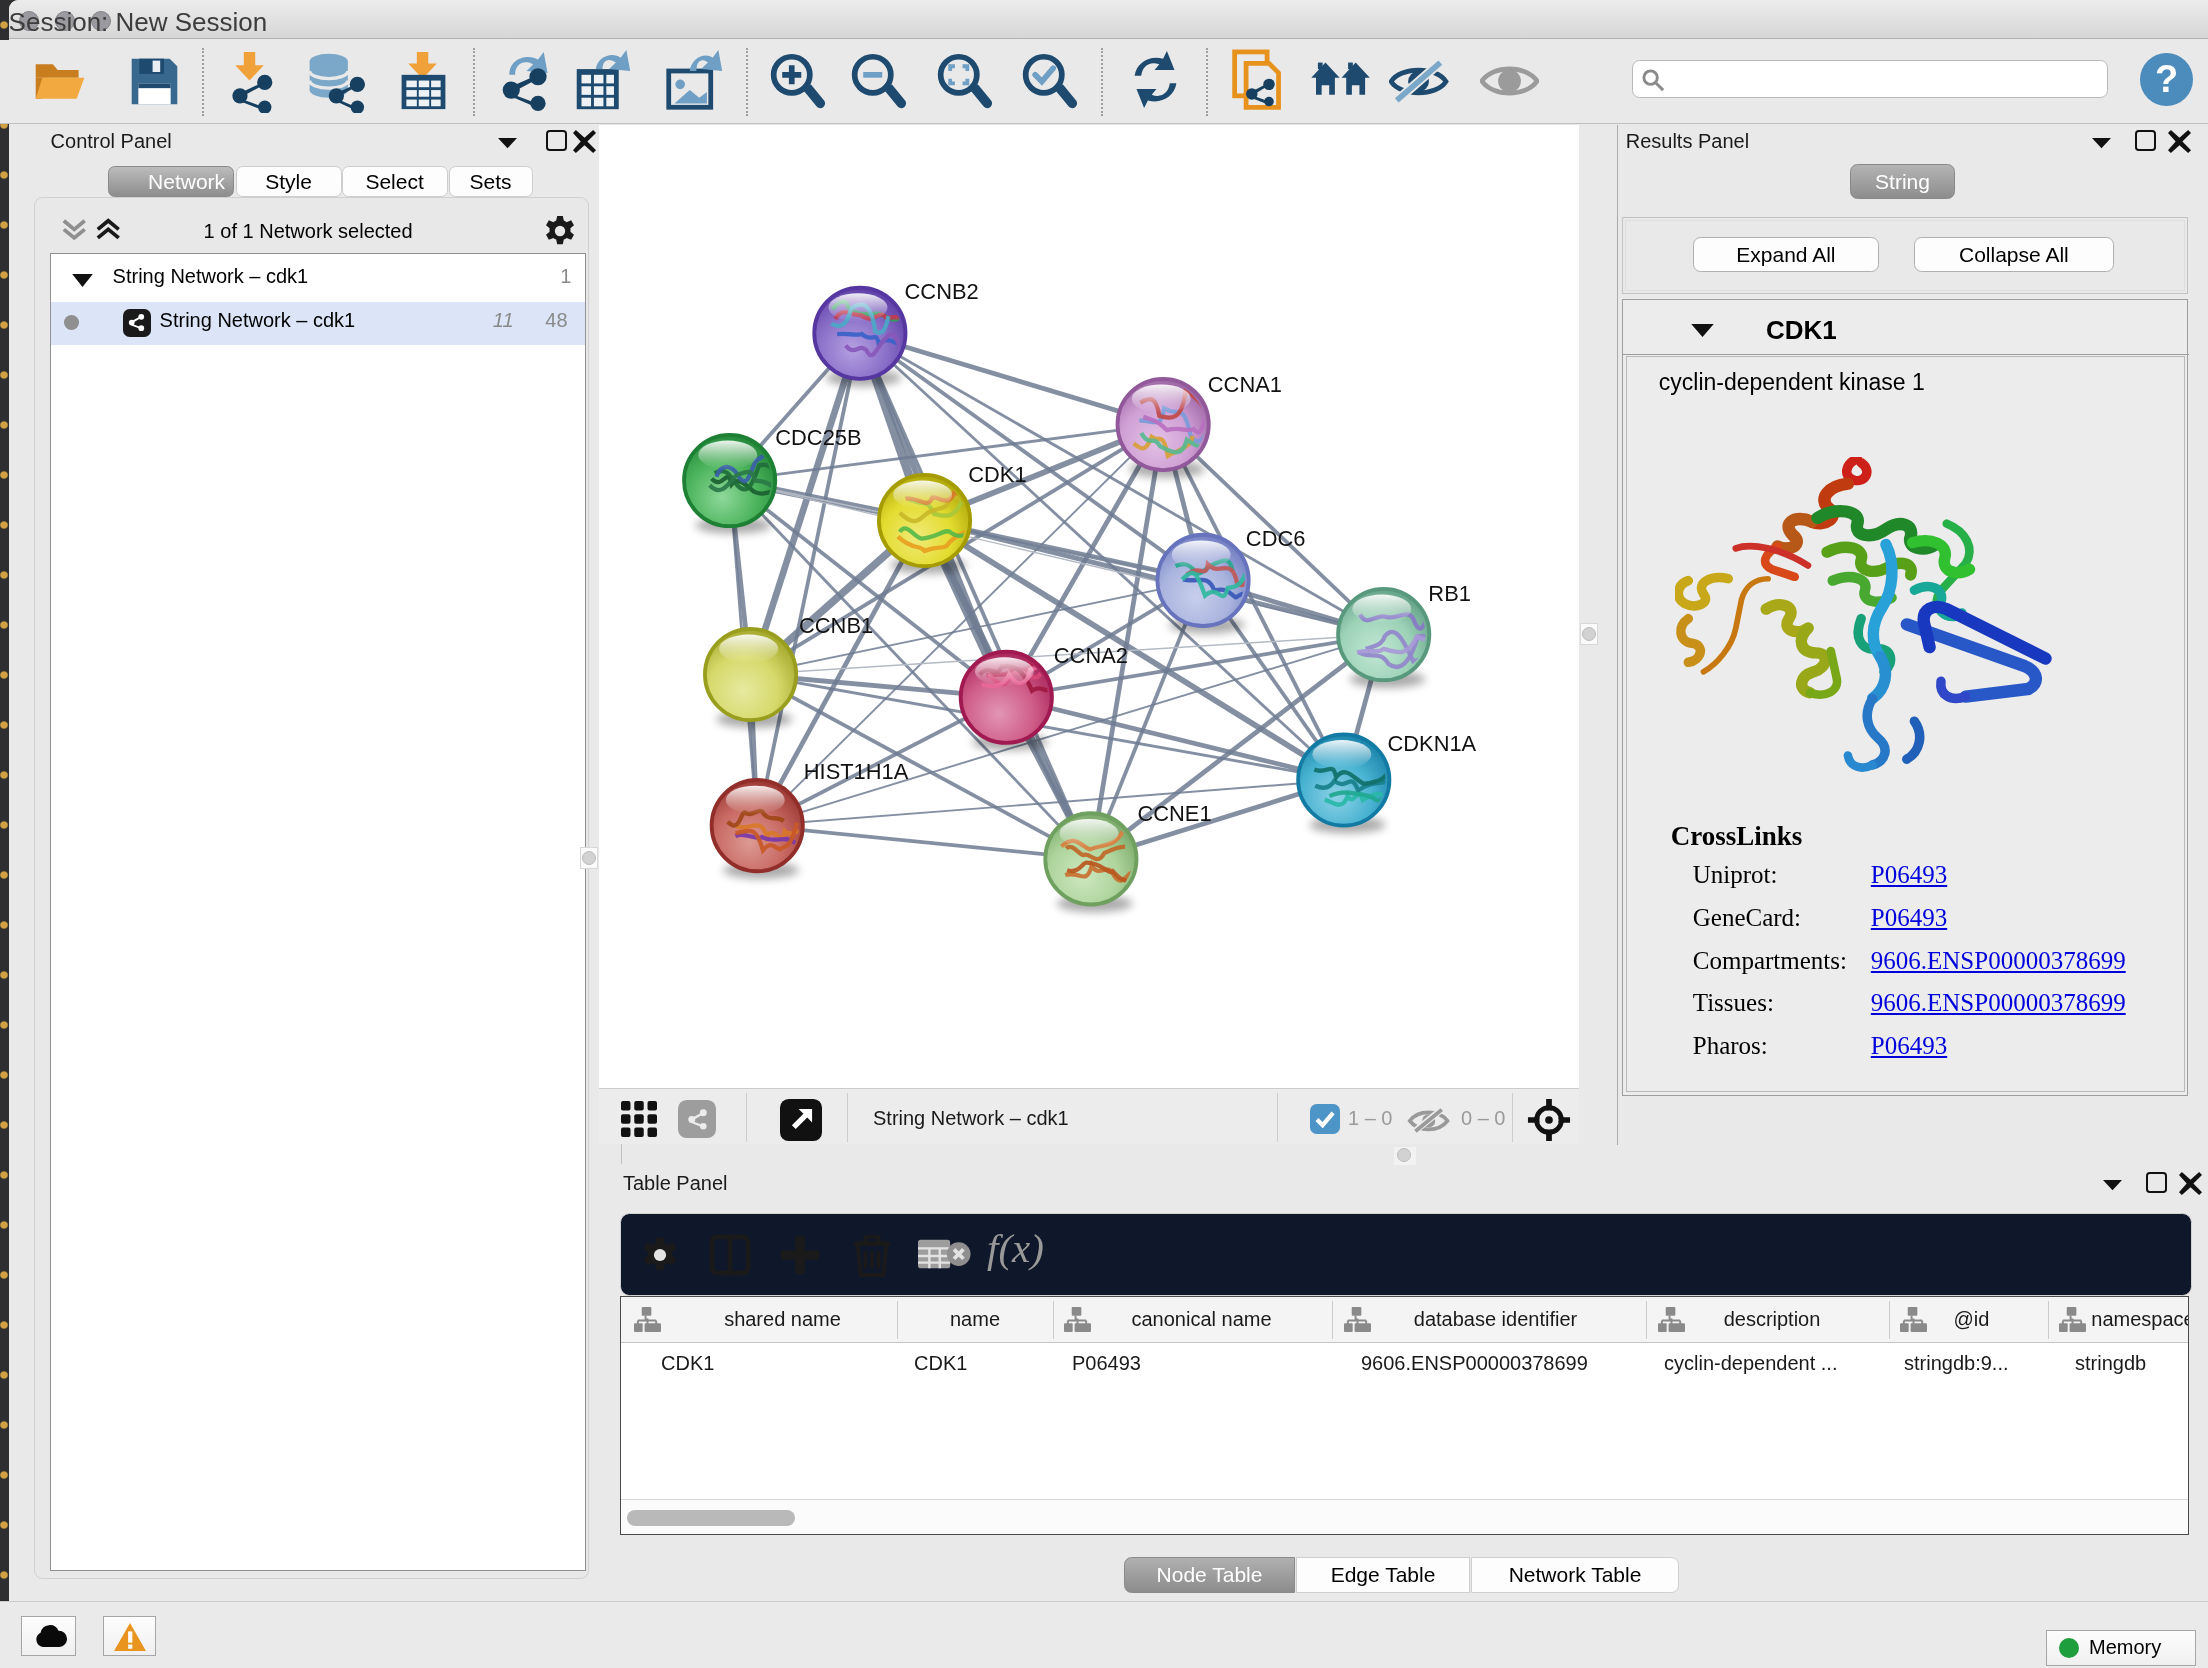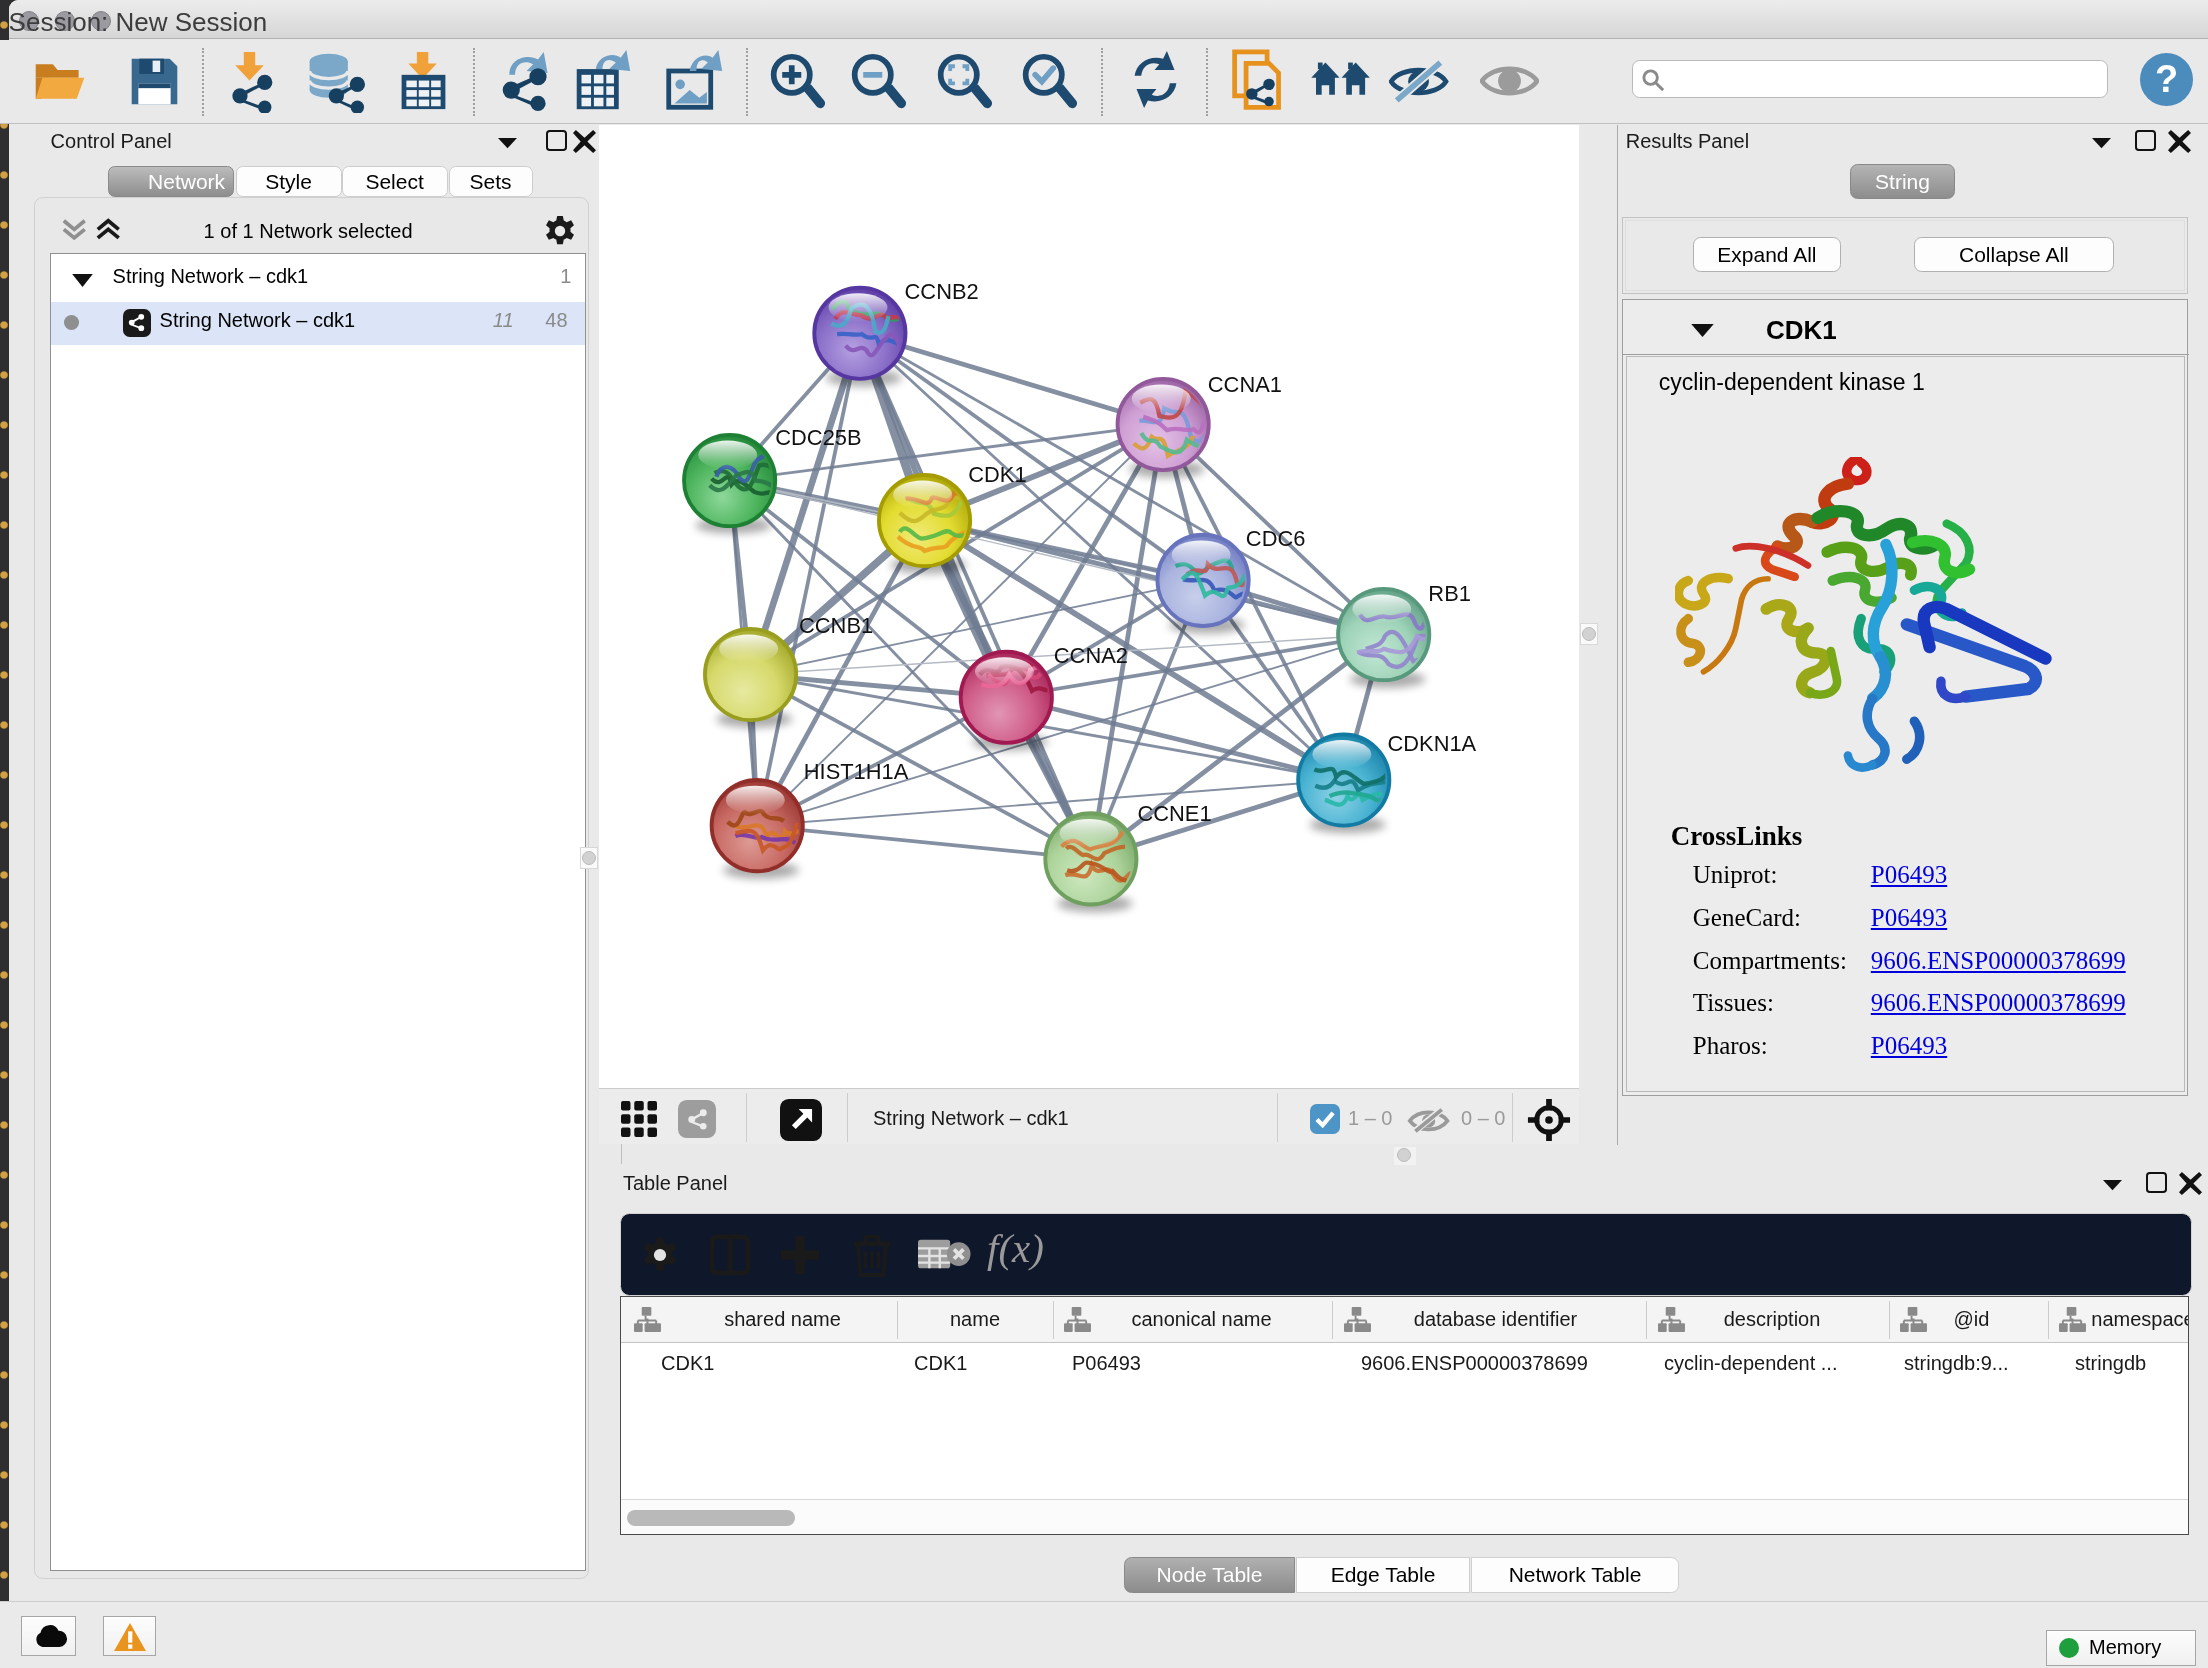--- a/index.html
+++ b/index.html
@@ -596,21 +596,21 @@
   <div class="ptitle" style="position:absolute;left:5.7px;top:4.8px;">Results Panel</div>
   <svg style="position:absolute;left:470px;top:11.4px" width="23" height="13.3" viewBox="0 0 24 14">
       <path d="M2 2 h20 l-10 11 z" fill="#111"></path>
     </svg>
   <div style="position:absolute;left:515px;top:4.8px;width:21px;height:21px;border:2.9px solid #111;border-radius:3.8px;"></div>
   <svg style="position:absolute;left:548px;top:4.8px" width="23" height="23" viewBox="0 0 24 24">
       <path d="M3 0 L12 8 L21 0 L24 3 L15 12 L24 21 L21 24 L12 16 L3 24 L0 21 L8 12 L0 3 z" fill="#111"></path>
     </svg>
   <div style="position:absolute;left:230px;top:39px;width:105px;height:35px;background:linear-gradient(#b4b4b4,#8d8d8d);border:1px solid #888;border-radius:7.6px;color:#fff;font-size:21px;text-align:center;line-height:33px;">String</div>
   <div style="position:absolute;left:1.9px;top:92px;width:566px;height:77px;background:#e9e9e9;border:1.9px solid #c2c2c2;outline:1px solid #dedede;outline-offset:-4.8px;">
-    <div style="position:absolute;left:70px;top:19px;width:148px;height:35px;background:#fdfdfd;border:1px solid #b0b0b0;border-radius:7.6px;font-size:21px;text-align:center;line-height:33px;">Expand All</div>
+    <div style="position:absolute;left:70px;top:19px;width:186px;height:35px;background:#fdfdfd;border:1px solid #b0b0b0;border-radius:7.6px;font-size:21px;text-align:center;line-height:33px;">Expand All</div>
     <div style="position:absolute;left:291px;top:19px;width:200px;height:35px;background:#fdfdfd;border:1px solid #b0b0b0;border-radius:7.6px;font-size:21px;text-align:center;line-height:33px;">Collapse All</div>
   </div>
   <div style="position:absolute;left:1.9px;top:174px;width:566px;height:797px;background:#ececec;border:1.9px solid #9e9e9e;">
     <svg style="position:absolute;left:67px;top:23px" width="25" height="15" viewBox="0 0 26 16">
         <path d="M1 1 h24 l-12 14 z" fill="#111"></path>
       </svg>
     <div style="position:absolute;left:143px;top:15px;font-size:26px;font-weight:bold;">CDK1</div>
     <div style="position:absolute;left:0px;top:54px;width:566px;border-top:1.9px solid #9e9e9e;"></div>
     <div style="position:absolute;left:2.9px;top:56px;width:559px;height:736px;background:#ececec;border:1px solid #b9b9b9;">
       <div style="position:absolute;left:32px;top:12.4px;font-size:23px;">cyclin-dependent kinase 1</div>

